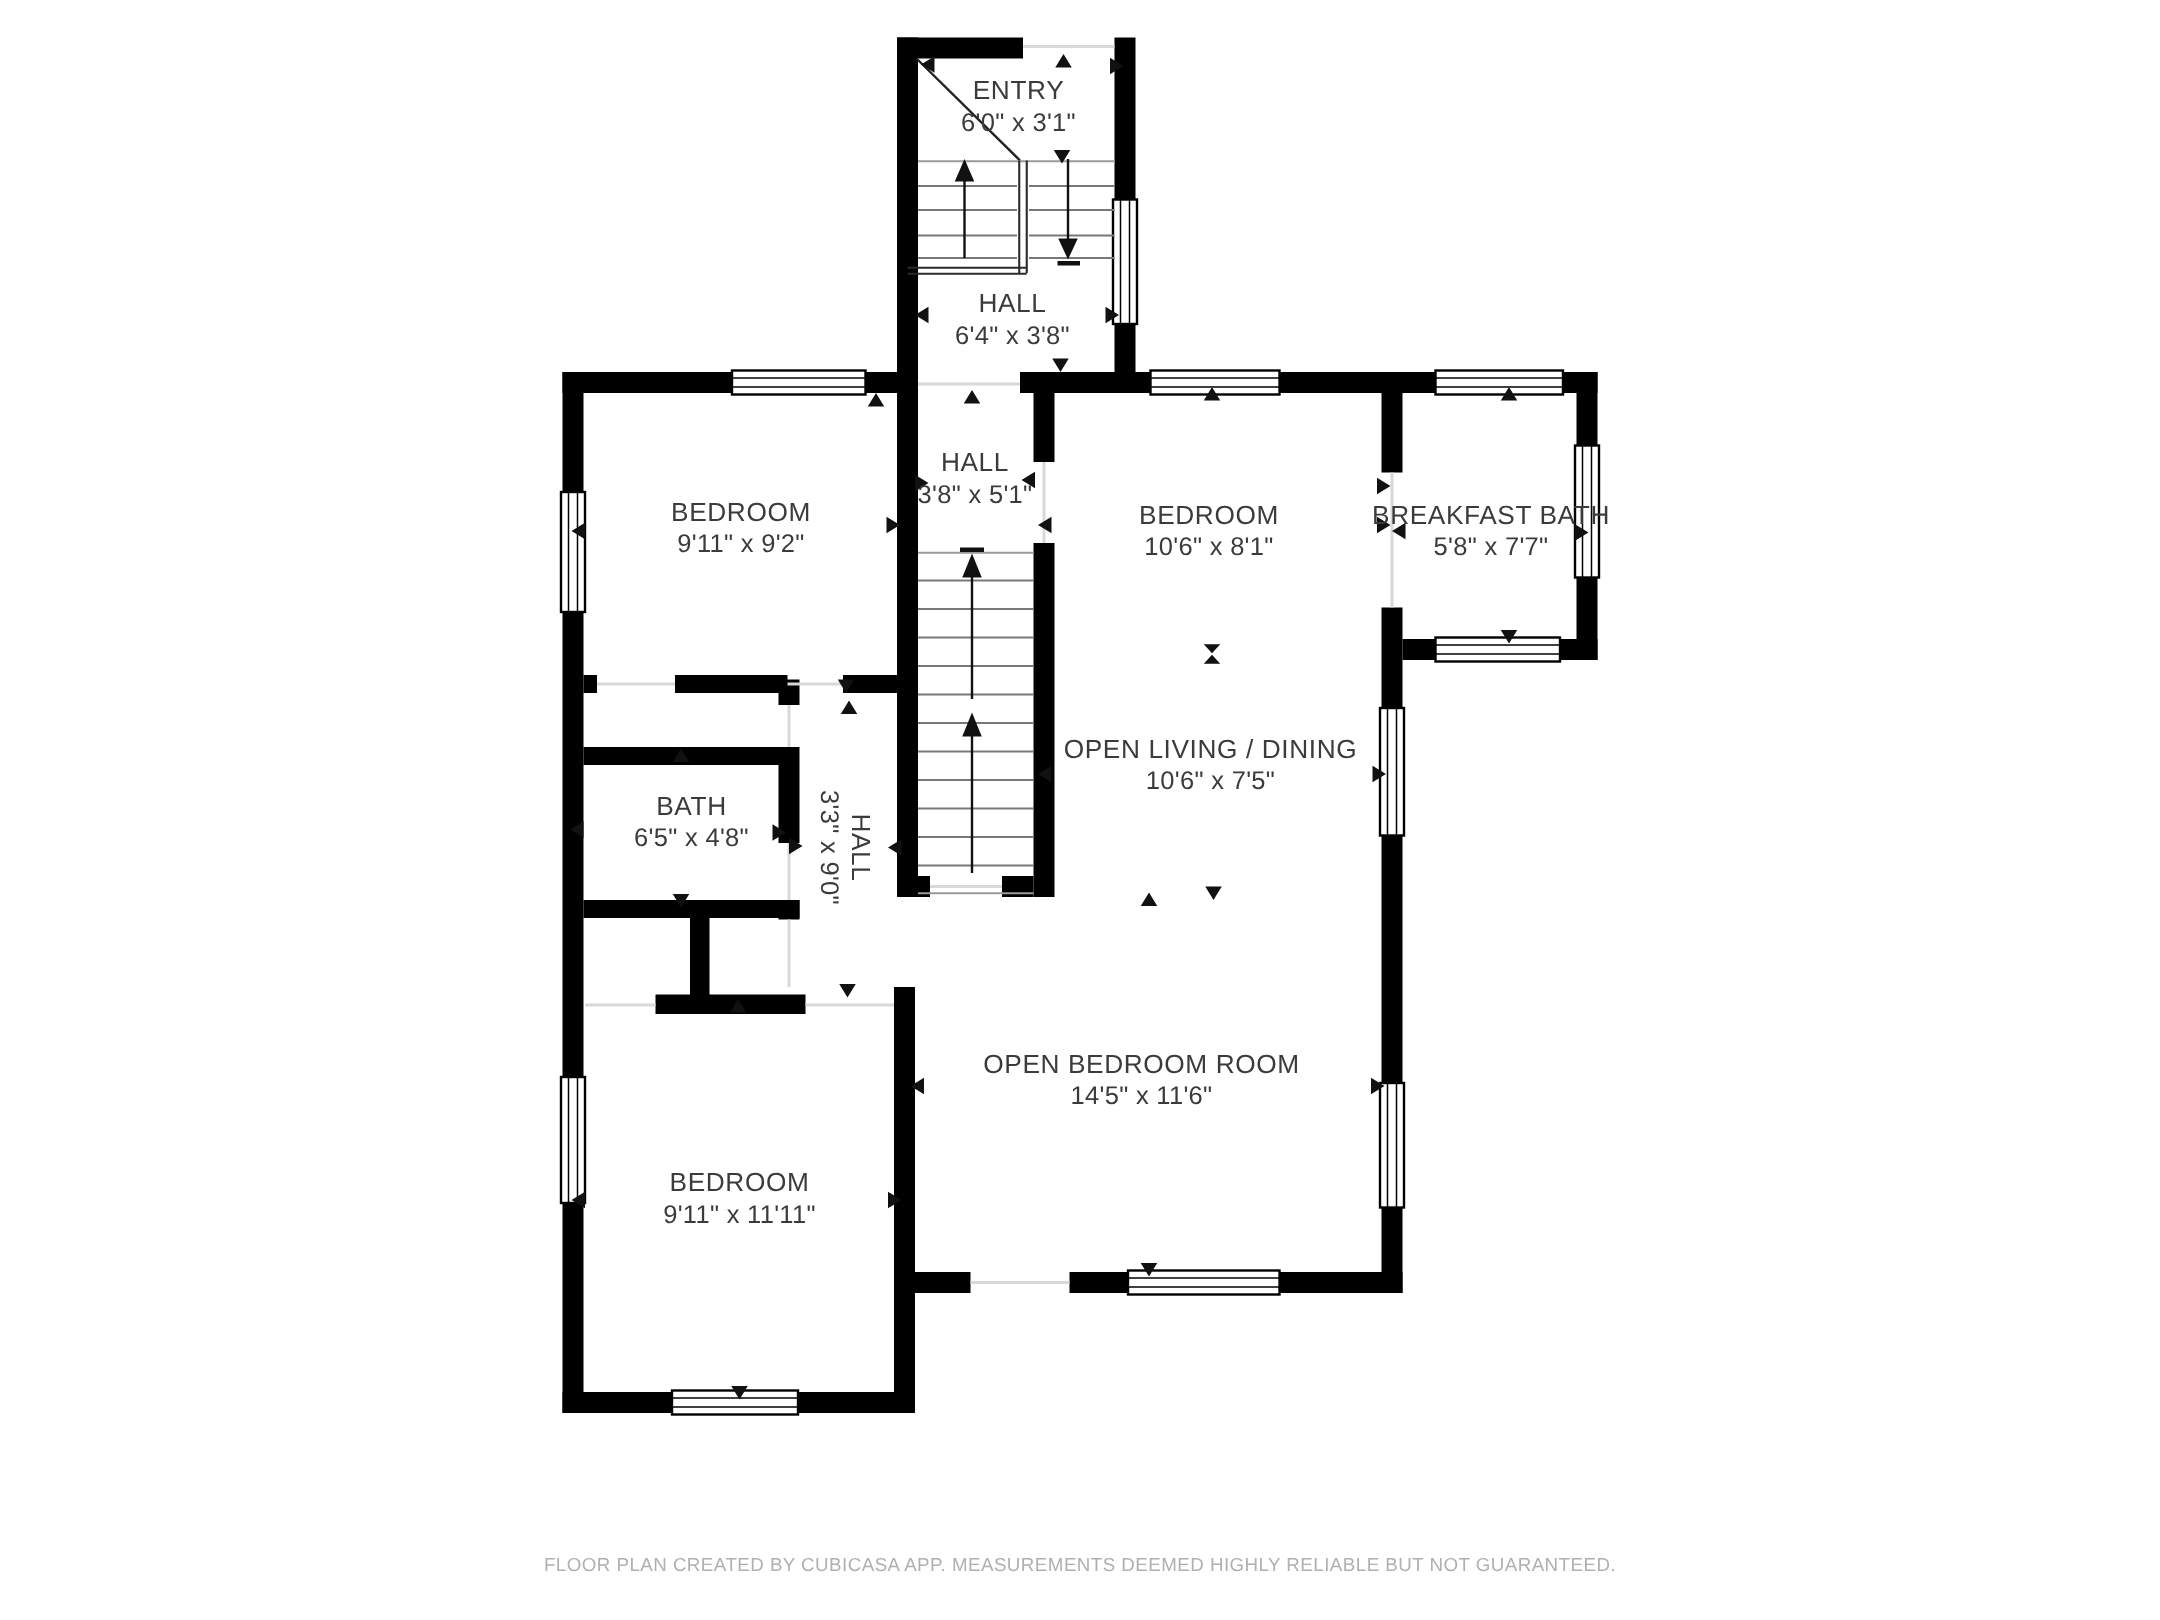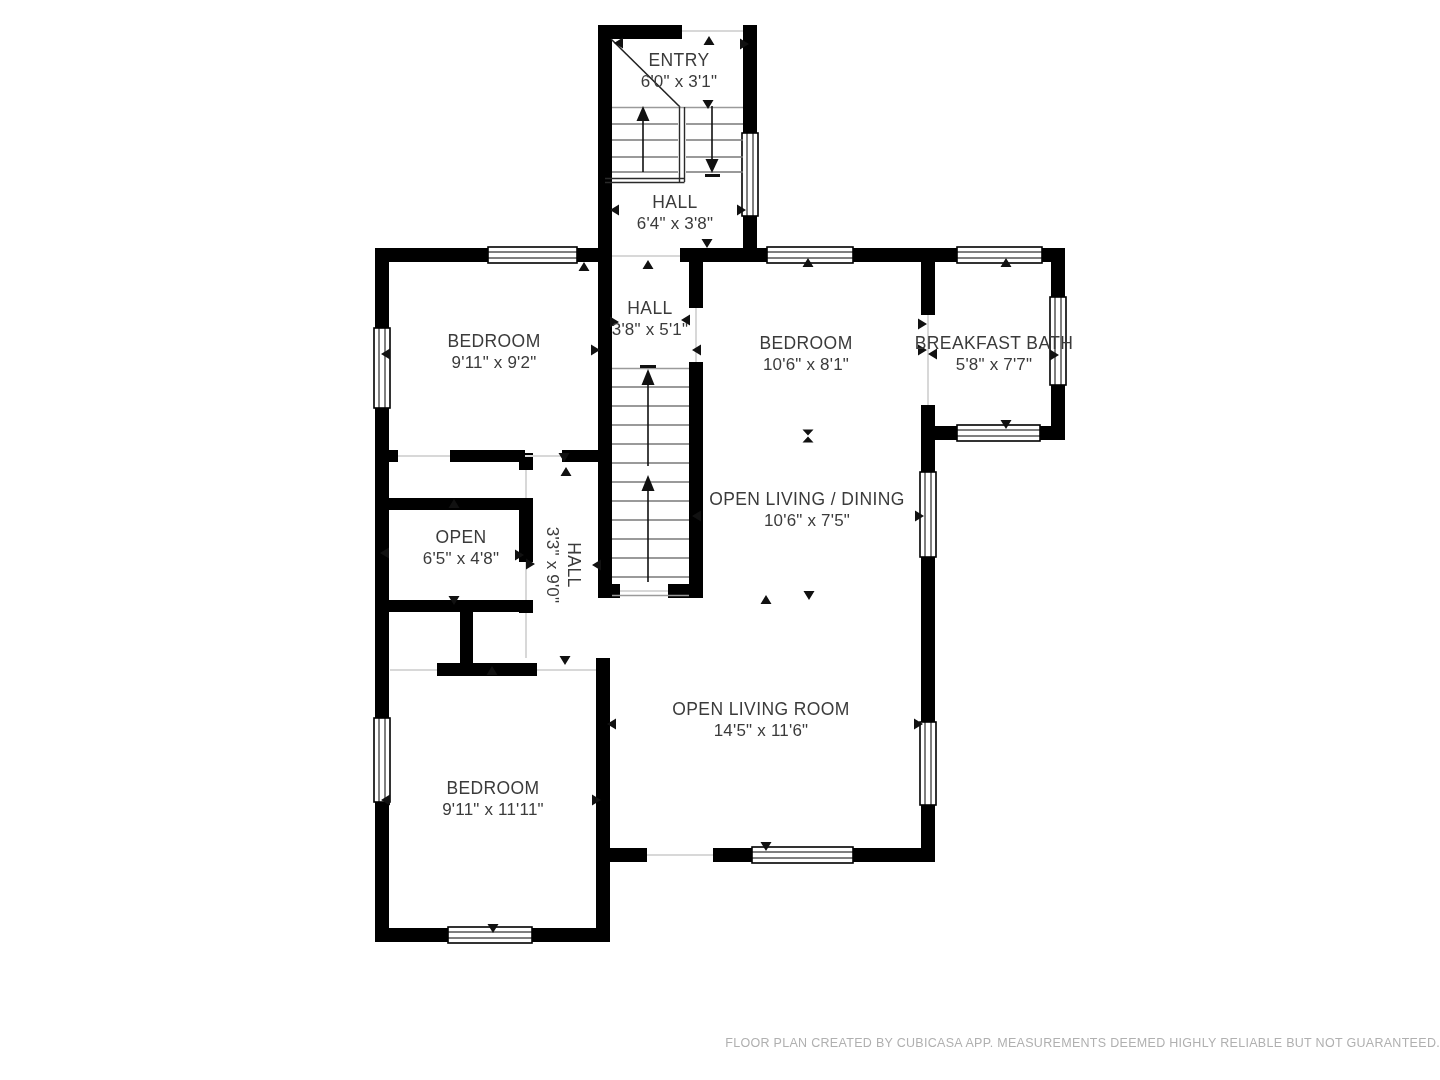--- a/index.html
+++ b/index.html
@@ -35,21 +35,21 @@
     line-height:22px;
   }
   .room-label.rotated{
     transform:translate(-50%,-50%) rotate(90deg);
   }
   .room-name{font-size:17.5px;letter-spacing:0.4px;}
   .room-dims{font-size:17px;letter-spacing:0.2px;}
   .footer{
     position:absolute;
     left:0;top:1036px;width:1440px;
-    text-align:right;
+    text-align:center;
     font-size:12.5px;
     letter-spacing:0.3px;
     color:var(--footer-text);
   }
 </style>
 </head>
 <body>
 
 <div class="plan">
 
@@ -273,34 +273,34 @@
     <div class="room-name">BREAKFAST BATH</div>
     <div class="room-dims">5'8" x 7'7"</div>
   </div>
 
   <div class="room-label" style="left:807px;top:488px;text-align:center;">
     <div class="room-name">OPEN LIVING / DINING</div>
     <div class="room-dims">10'6" x 7'5"</div>
   </div>
 
   <div class="room-label" style="left:461px;top:526px;">
-    <div class="room-name">OPEN</div>
+    <div class="room-name">BATH</div>
     <div class="room-dims">6'5" x 4'8"</div>
   </div>
 
   <div class="room-label rotated" style="left:563px;top:565px;">
     <div class="room-name">HALL</div>
     <div class="room-dims">3'3" x 9'0"</div>
   </div>
 
   <div class="room-label" style="left:493px;top:777px;">
     <div class="room-name">BEDROOM</div>
     <div class="room-dims">9'11" x 11'11"</div>
   </div>
 
   <div class="room-label" style="left:761px;top:698px;">
-    <div class="room-name">OPEN LIVING ROOM</div>
+    <div class="room-name">OPEN BEDROOM ROOM</div>
     <div class="room-dims">14'5" x 11'6"</div>
   </div>
 
   <div class="footer">FLOOR PLAN CREATED BY CUBICASA APP. MEASUREMENTS DEEMED HIGHLY RELIABLE BUT NOT GUARANTEED.</div>
 
 </div>
 
 </body></html>

